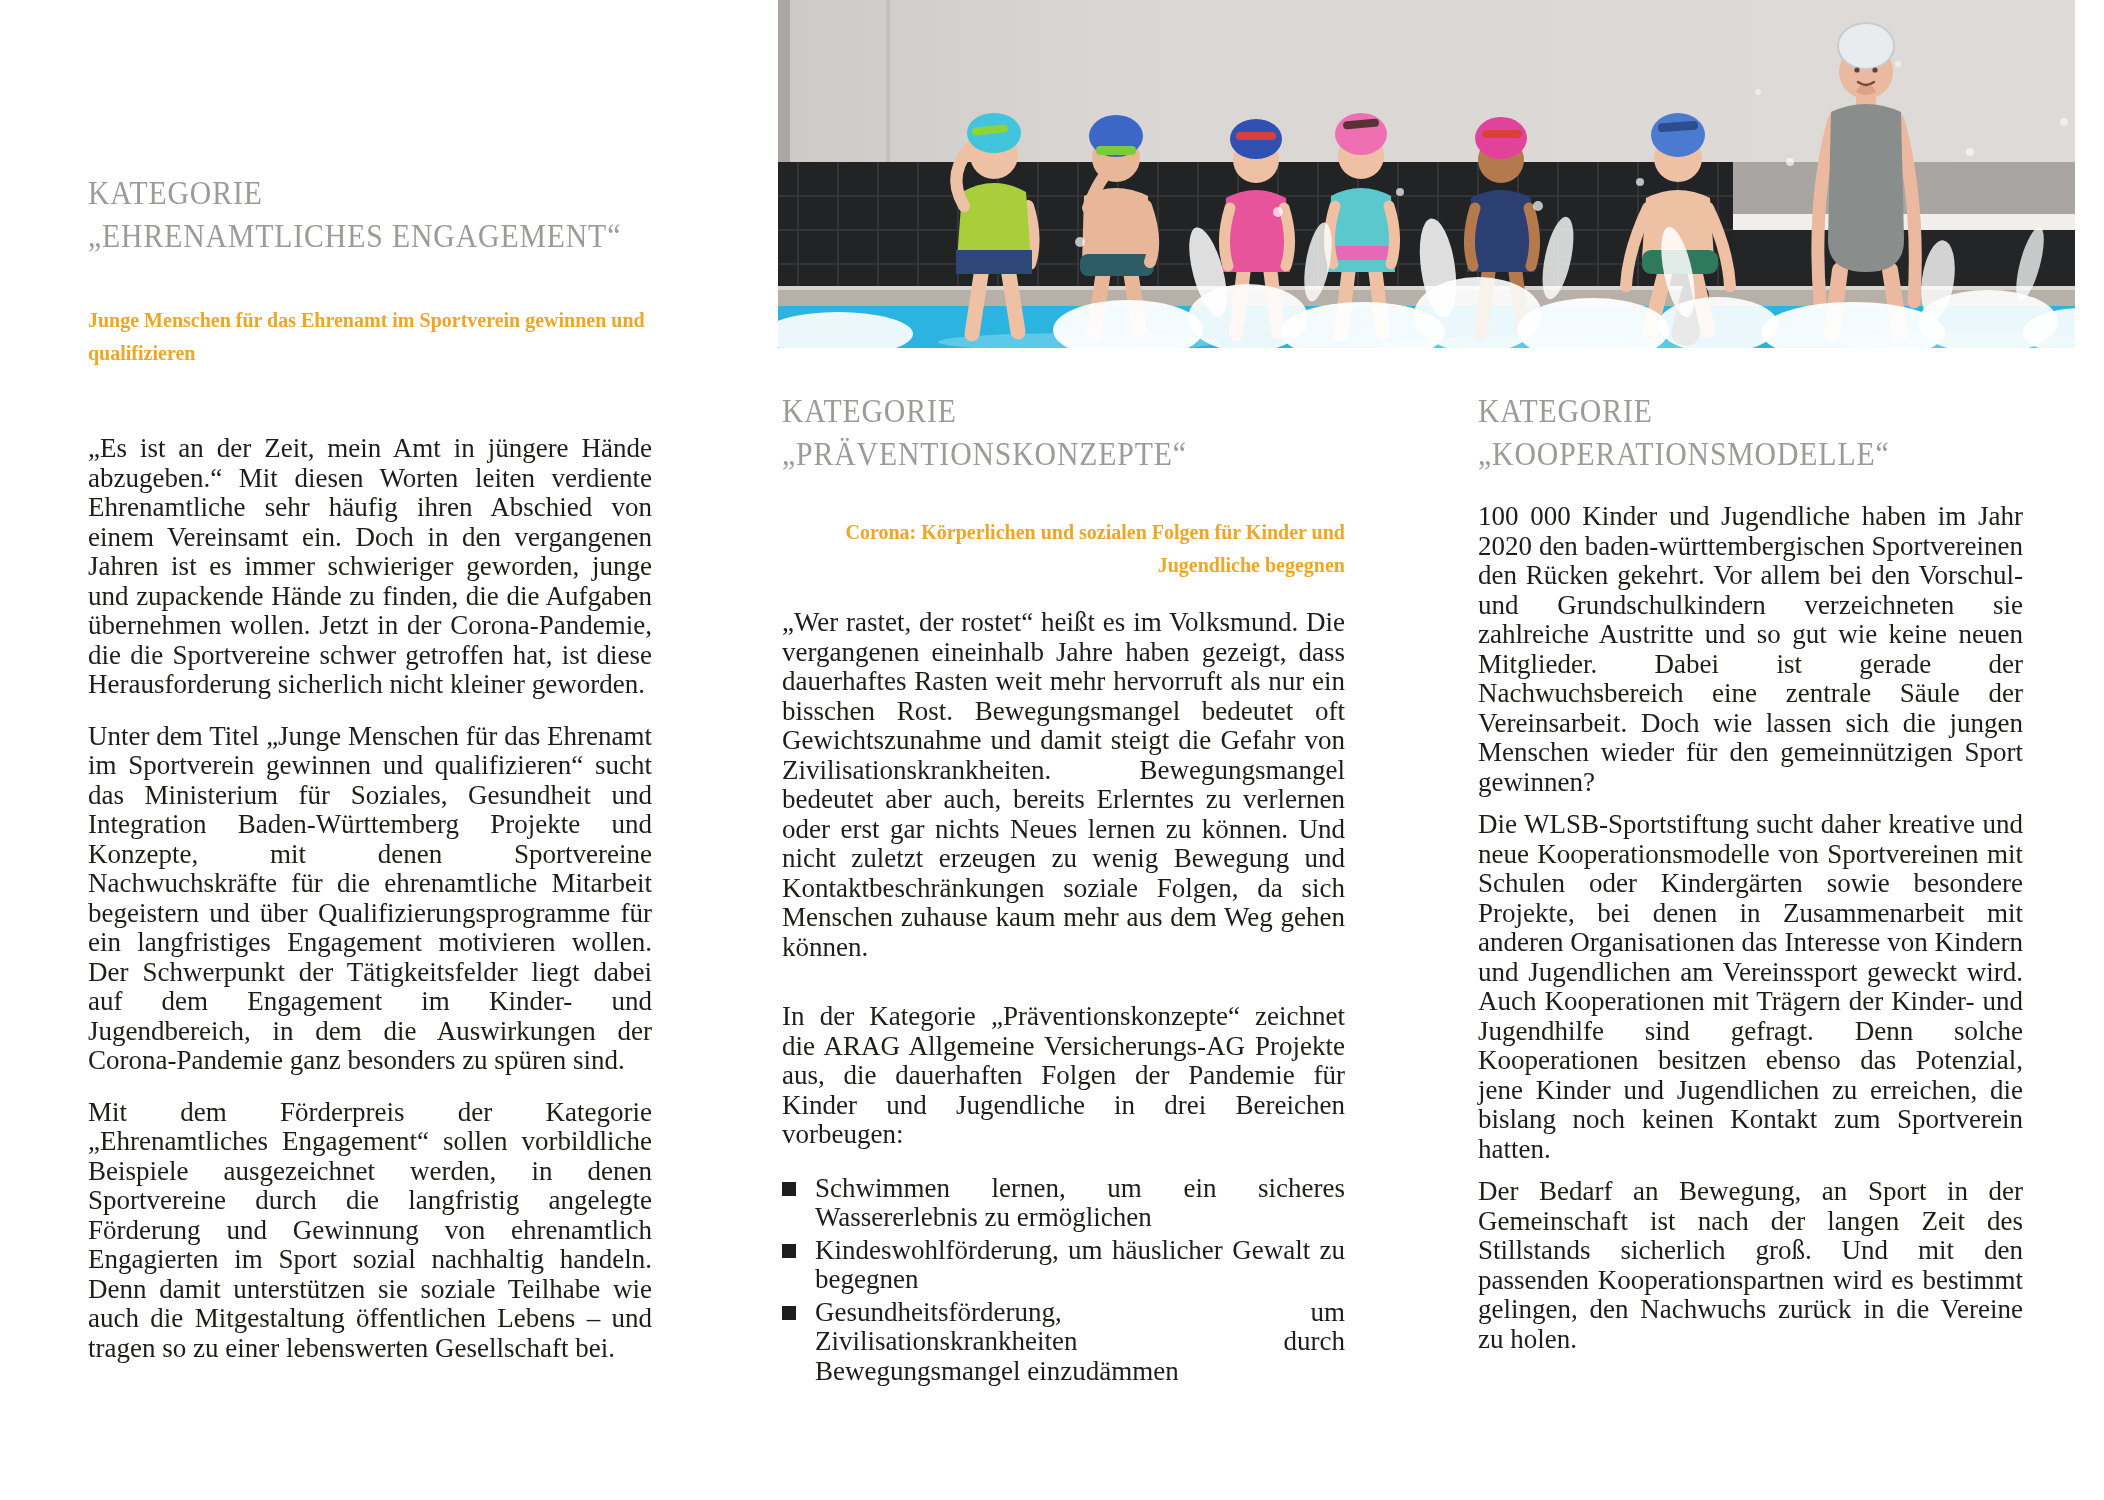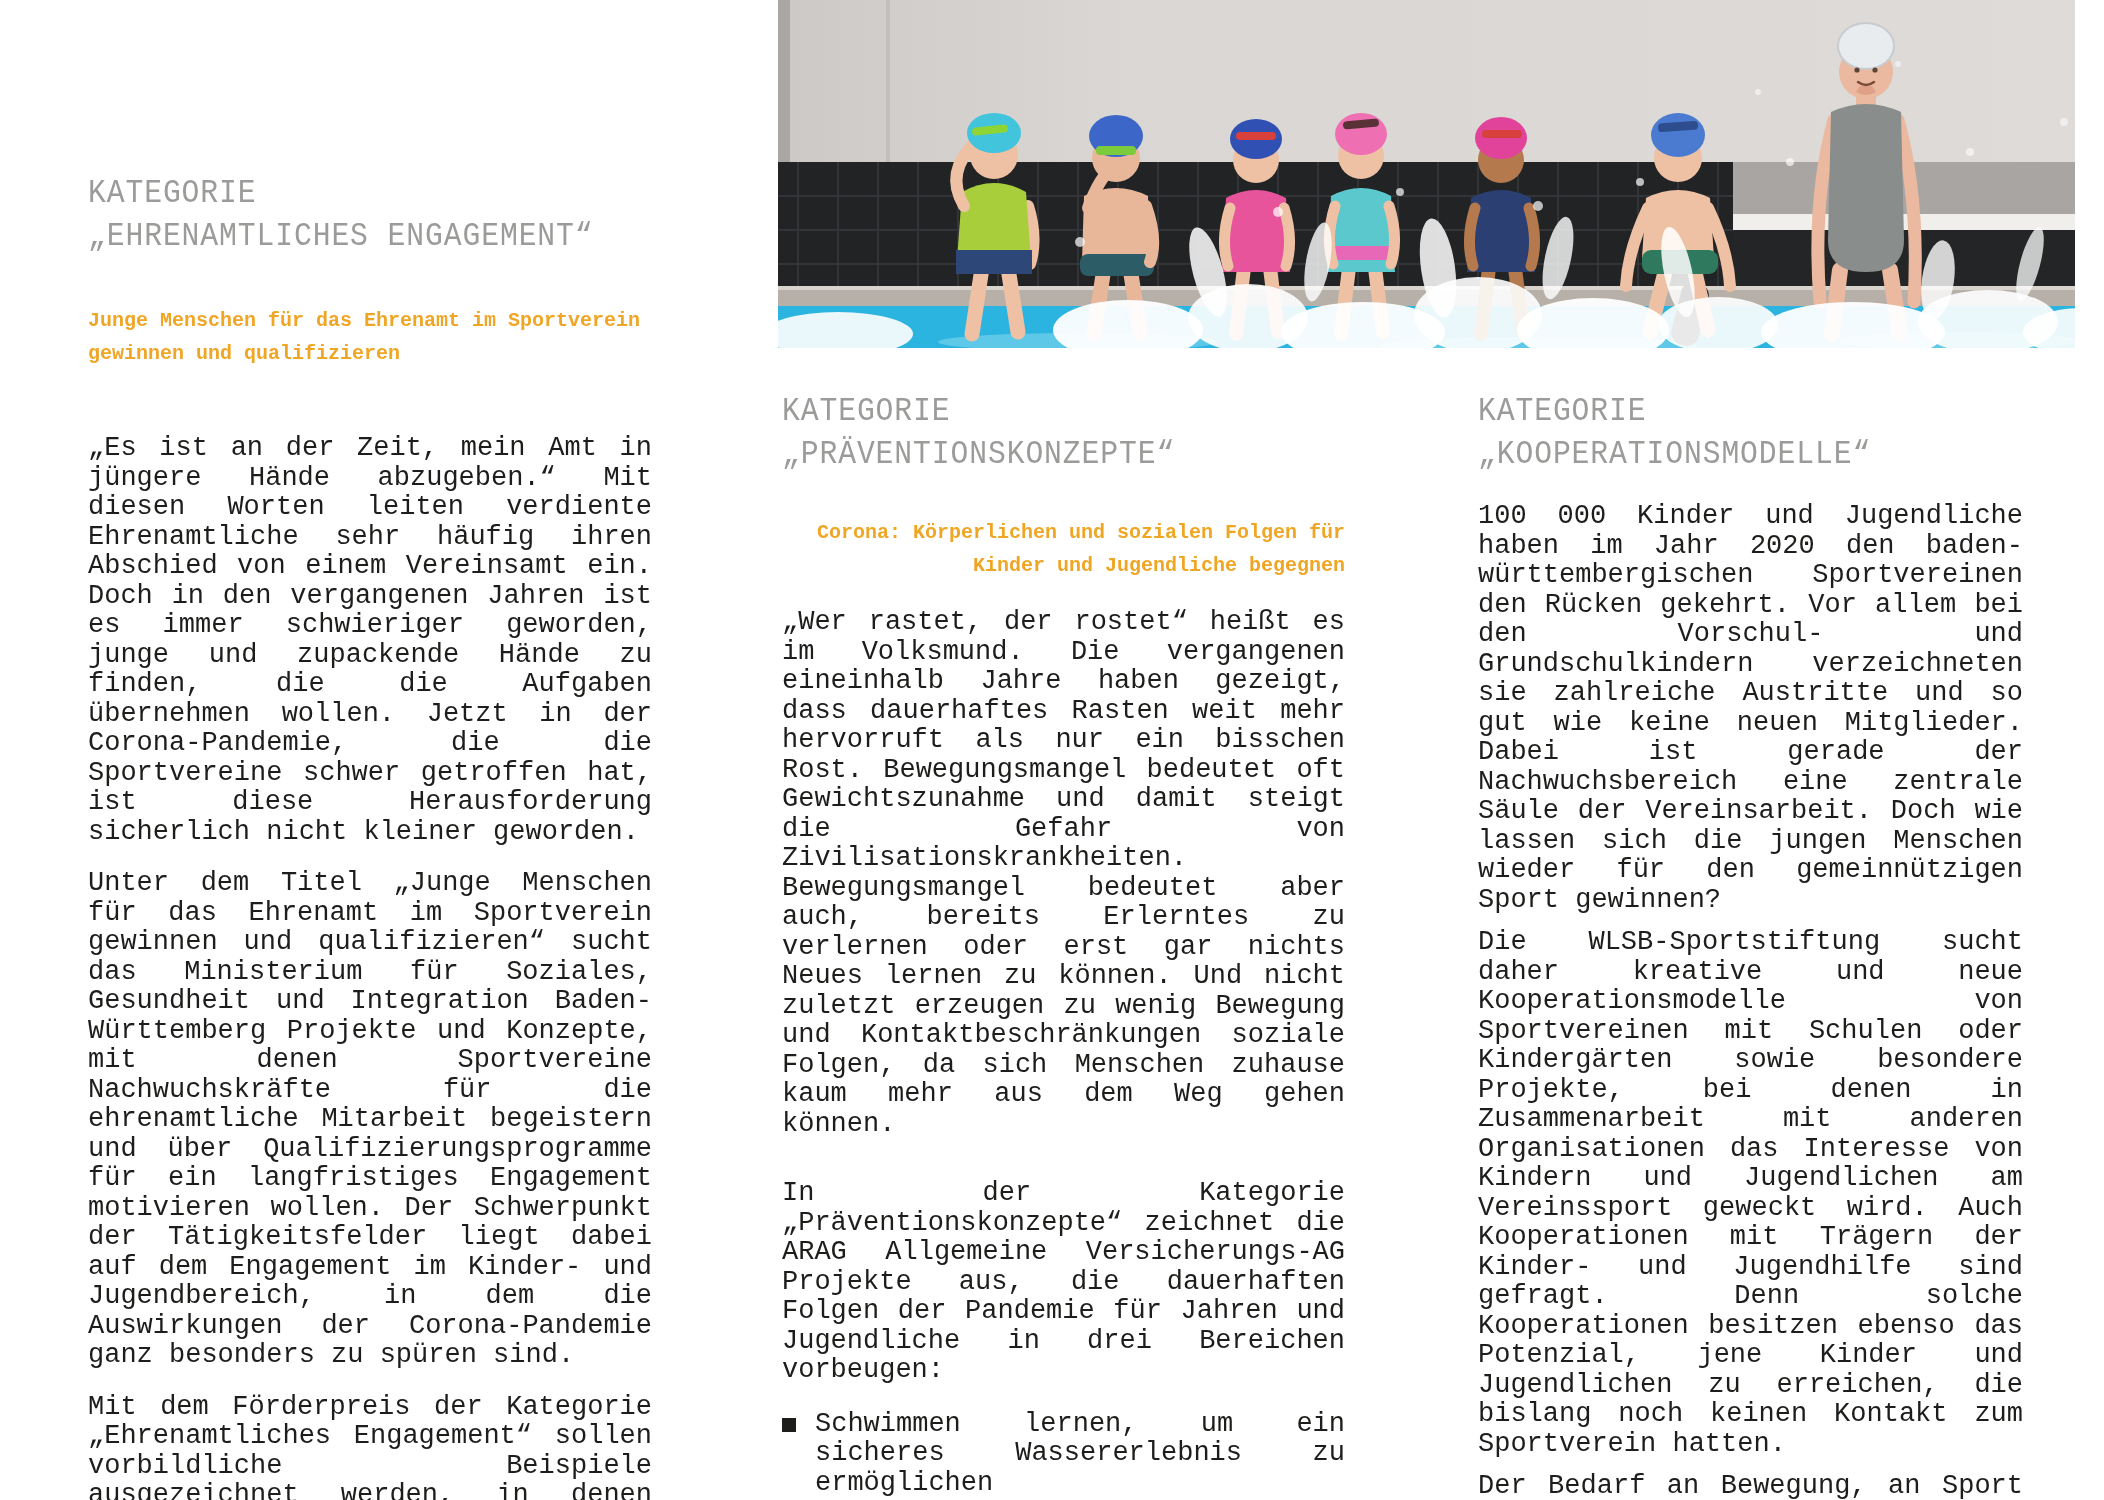--- a/index.html
+++ b/index.html
@@ -1,18 +1,18 @@
 <!DOCTYPE html>
 <html lang="de"><head>
 <meta charset="utf-8">
 <style>
   html,body { margin:0; padding:0; background:#ffffff; }
   .page {
     position:relative; width:2075px; height:1500px; background:#ffffff;
-    font-family:Liberation Mono, monospace; color:#1d1d1b; overflow:hidden;
+    font-family:Liberation Serif, serif; color:#1d1d1b; overflow:hidden;
   }
   
   .photo-wrap { position:absolute; left:778px; top:0; width:1326px; height:348px; }
   .photo-wrap svg { display:block; width:100%; height:100%; }
 
   
   .col { position:absolute; }
   .col-left  { left:88px;   top:172px; width:564px; }
   .col-mid   { left:782px;  top:390px; width:563px; }
   .col-right { left:1478px; top:390px; width:545px; }
@@ -246,21 +246,21 @@
   </section>
 
   <section class="col col-mid">
     <h2 class="kicker" style="margin:0;">
       <span style="display:block;">KATEGORIE</span>
       <span style="display:block;">„PRÄVENTIONSKONZEPTE“</span>
     </h2>
     <h3 class="subhead" style="margin-bottom:0;text-align:right;">Corona: Körperlichen und sozialen Folgen für Kinder und Jugendliche begegnen</h3>
     <div class="bodytext">
       <p>„Wer rastet, der rostet“ heißt es im Volksmund. Die vergangenen eineinhalb Jahre haben gezeigt, dass dauerhaftes Rasten weit mehr hervorruft als nur ein bisschen Rost. Bewegungsmangel bedeutet oft Gewichtszunahme und damit steigt die Gefahr von Zivilisationskrankheiten. Bewegungsmangel bedeutet aber auch, bereits Erlerntes zu verlernen oder erst gar nichts Neues lernen zu können. Und nicht zuletzt erzeugen zu wenig Bewegung und Kontaktbeschränkungen soziale Folgen, da sich Menschen zuhause kaum mehr aus dem Weg gehen können.</p>
-      <p class="p-intro2">In der Kategorie „Präventionskonzepte“ zeichnet die ARAG Allgemeine Versicherungs-AG Projekte aus, die dauerhaften Folgen der Pandemie für Jahren und Jugendliche in drei Bereichen vorbeugen:</p>
+      <p class="p-intro2">In der Kategorie „Präventionskonzepte“ zeichnet die ARAG Allgemeine Versicherungs-AG Projekte aus, die dauerhaften Folgen der Pandemie für Kinder und Jugendliche in drei Bereichen vorbeugen:</p>
       <ul class="bullets">
         <li>
           <span class="sq"></span>
           <span class="li-text">Schwimmen lernen, um ein sicheres Wassererlebnis zu ermöglichen</span>
         </li>
         <li>
           <span class="sq"></span>
           <span class="li-text">Kindeswohlförderung, um häuslicher Gewalt zu begegnen</span>
         </li>
         <li>

